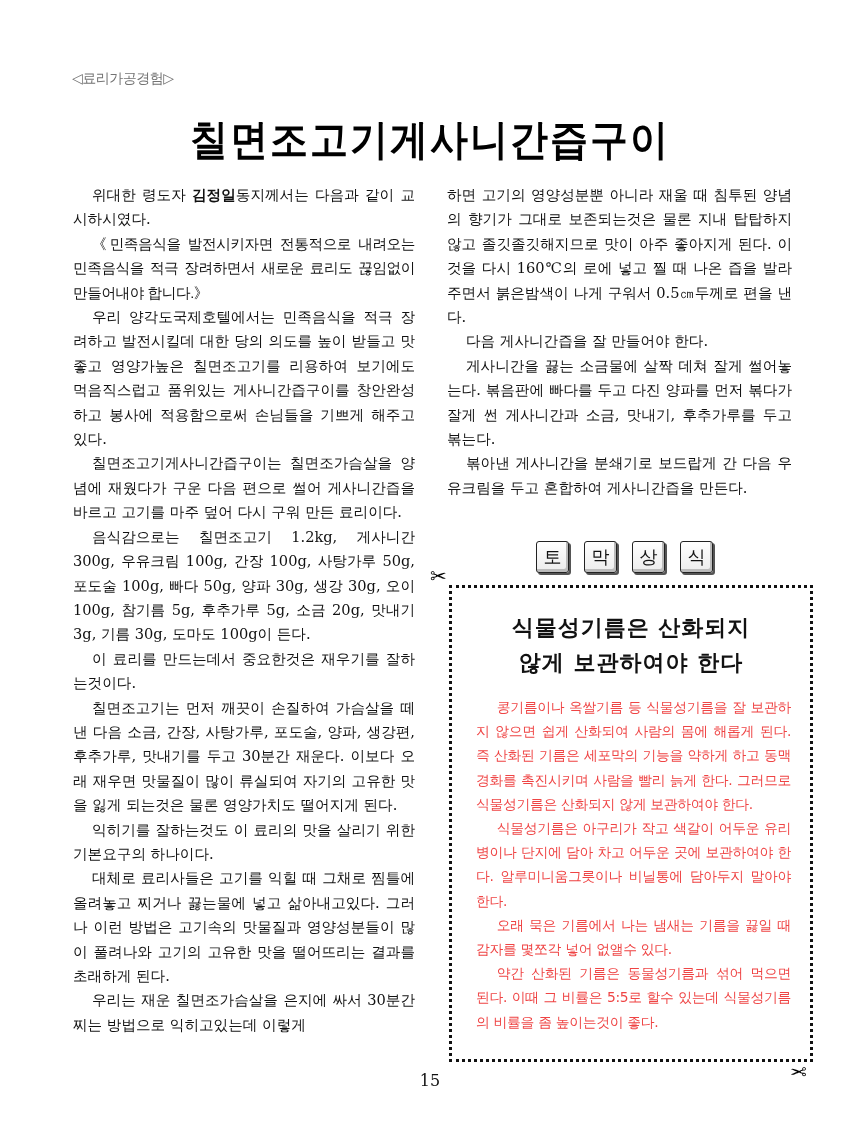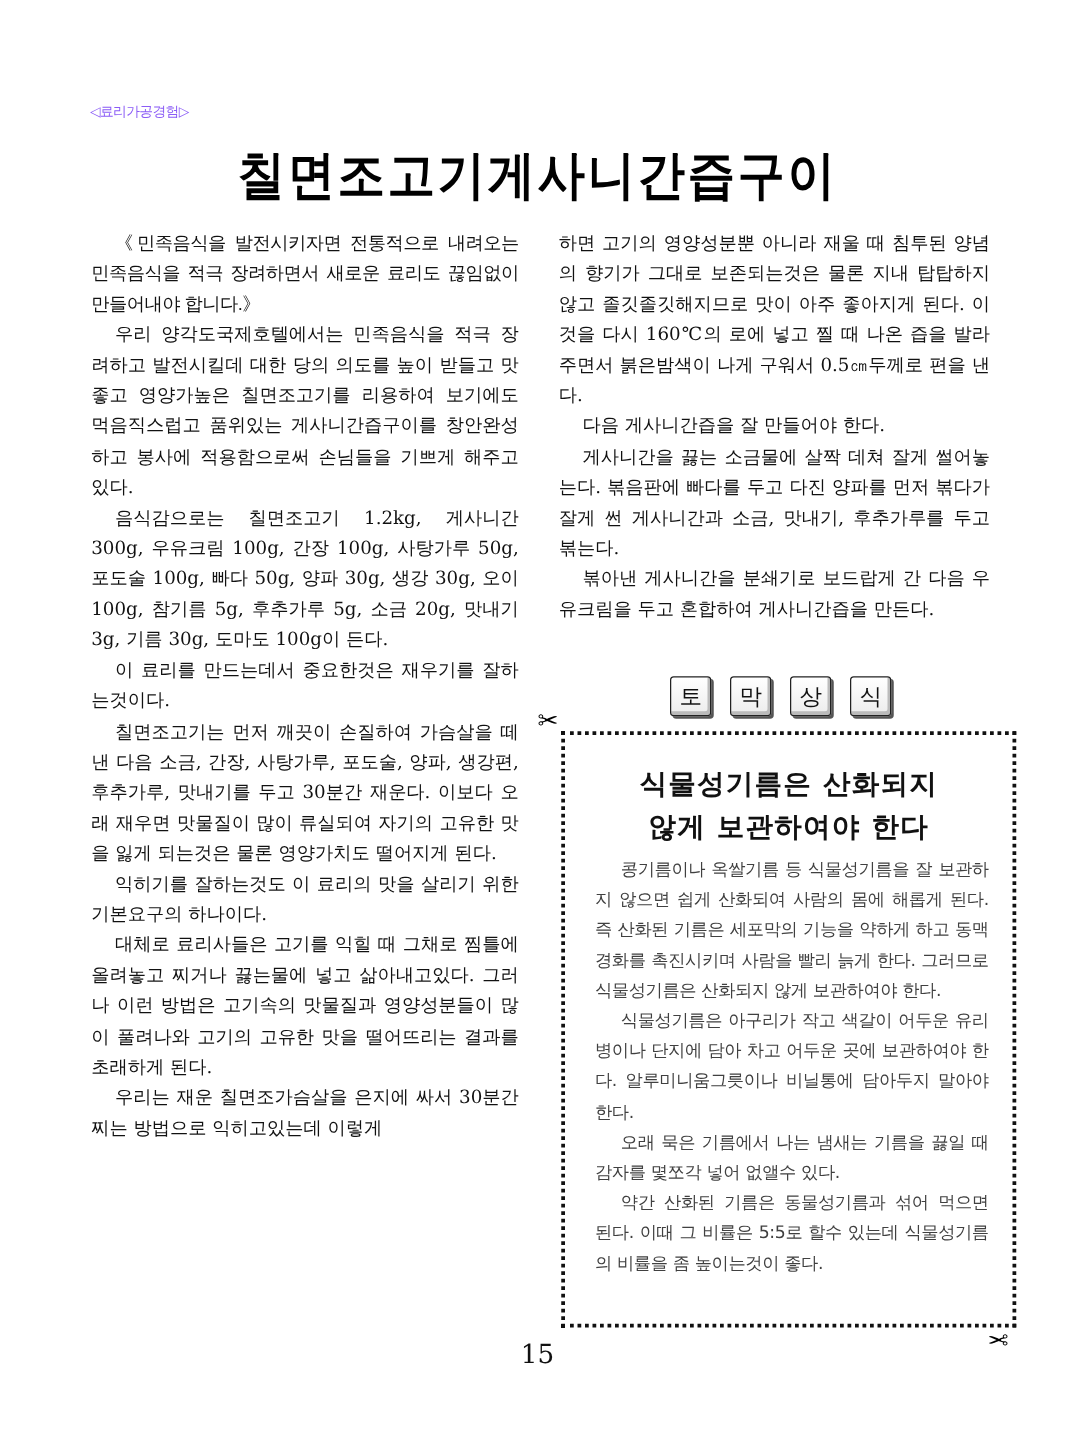--- a/index.html
+++ b/index.html
@@ -1,43 +1,45 @@
 <!DOCTYPE html>
 <html><head>
 <meta charset="utf-8">
 <style>
   html, body { margin: 0; padding: 0; background: #ffffff; }
   body { width: 860px; height: 1147px; position: relative; overflow: hidden; color: #111; font-family: "DejaVu Serif", serif; }
-  .section-tag { position: absolute; left: 72px; top: 82px; font-family: "DejaVu Sans", sans-serif; font-size: 11px; color: #8b5cf6; letter-spacing: -0.5px; }
+  .section-tag { position: absolute; left: 72px; top: 70px; font-family: "DejaVu Sans", sans-serif; font-size: 14px; color: #737373; letter-spacing: -0.5px; }
   .main-title { position: absolute; left: 0; width: 860px; top: 115px; text-align: center; font-family: "DejaVu Sans", sans-serif; font-weight: bold; font-size: 38px; letter-spacing: 2px; color: #000; transform: scaleY(1.1); }
   .col { position: absolute; top: 183px; font-size: 14.6px; line-height: 24.4px; text-align: justify; }
   .col-left { left: 73px; width: 342px; }
   .col-right { left: 447px; width: 345px; }
   .p { margin: 0; text-indent: 1.3em; }
   .p.noindent { text-indent: 0; }
   .quote { font-family: Liberation Sans, sans-serif; font-size: 14.6px; letter-spacing: -0.4px; }
   .bold { font-weight: bold; font-family: "DejaVu Sans", sans-serif; }
   .keys { position: absolute; left: 536px; top: 541px; display: flex; gap: 15px; }
   .key { width: 31px; height: 30px; border: 1.5px solid #222; border-radius: 3px; background: linear-gradient(#fff, #ececec); box-shadow: 2px 2px 0 #555, inset -2px -3px 0 #bbb; display: flex; align-items: center; justify-content: center; font-family: "DejaVu Sans", sans-serif; font-size: 18px; color: #111; }
   .scissor { position: absolute; font-size: 20px; line-height: 20px; color: #000; }
   .box { position: absolute; left: 449px; top: 585px; width: 364px; height: 477px; border: 3.5px dotted #111; box-sizing: border-box; }
   .box-title { position: absolute; left: 0; width: 100%; top: 22px; text-align: center; font-family: "DejaVu Sans", sans-serif; font-weight: bold; font-size: 22px; line-height: 35px; letter-spacing: 1px; }
-  .box-body { position: absolute; left: 24px; width: 315px; top: 96px; font-family: "DejaVu Sans", sans-serif; font-size: 13.8px; line-height: 24.2px; text-align: justify; letter-spacing: -0.3px; color: #404040; }
+  .box-body { position: absolute; left: 24px; width: 315px; top: 107px; font-family: "DejaVu Sans", sans-serif; font-size: 13.8px; line-height: 24.2px; text-align: justify; letter-spacing: -0.3px; color: #ef4444; }
   .box-body .p { text-indent: 1.5em; }
-  .page-num { position: absolute; left: 0; width: 860px; top: 1071px; text-align: center; font-family: "DejaVu Serif", serif; font-size: 21px; }
+  .page-num { position: absolute; left: 0; width: 860px; top: 1071px; text-align: center; font-family: "DejaVu Serif", serif; font-size: 16px; }
 </style>
 </head>
 <body>
 
 <div class="section-tag">◁료리가공경험▷</div>
 <div class="main-title">칠면조고기게사니간즙구이</div>
 
 <div class="col col-left">
+  <p class="p"><span>위대한 령도자 </span><span class="bold">김정일</span><span>동지께서는 다음과 같이 교시하시였다.</span></p>
   <p class="p quote">《민족음식을 발전시키자면 전통적으로 내려오는 민족음식을 적극 장려하면서 새로운 료리도 끊임없이 만들어내야 합니다.》</p>
   <p class="p">우리 양각도국제호텔에서는 민족음식을 적극 장려하고 발전시킬데 대한 당의 의도를 높이 받들고 맛좋고 영양가높은 칠면조고기를 리용하여 보기에도 먹음직스럽고 품위있는 게사니간즙구이를 창안완성하고 봉사에 적용함으로써 손님들을 기쁘게 해주고있다.</p>
+  <p class="p">칠면조고기게사니간즙구이는 칠면조가슴살을 양념에 재웠다가 구운 다음 편으로 썰어 게사니간즙을 바르고 고기를 마주 덮어 다시 구워 만든 료리이다.</p>
   <p class="p">음식감으로는 칠면조고기 1.2kg, 게사니간 300g, 우유크림 100g, 간장 100g, 사탕가루 50g, 포도술 100g, 빠다 50g, 양파 30g, 생강 30g, 오이 100g, 참기름 5g, 후추가루 5g, 소금 20g, 맛내기 3g, 기름 30g, 도마도 100g이 든다.</p>
   <p class="p">이 료리를 만드는데서 중요한것은 재우기를 잘하는것이다.</p>
   <p class="p">칠면조고기는 먼저 깨끗이 손질하여 가슴살을 떼낸 다음 소금, 간장, 사탕가루, 포도술, 양파, 생강편, 후추가루, 맛내기를 두고 30분간 재운다. 이보다 오래 재우면 맛물질이 많이 류실되여 자기의 고유한 맛을 잃게 되는것은 물론 영양가치도 떨어지게 된다.</p>
   <p class="p">익히기를 잘하는것도 이 료리의 맛을 살리기 위한 기본요구의 하나이다.</p>
   <p class="p">대체로 료리사들은 고기를 익힐 때 그채로 찜틀에 올려놓고 찌거나 끓는물에 넣고 삶아내고있다. 그러나 이런 방법은 고기속의 맛물질과 영양성분들이 많이 풀려나와 고기의 고유한 맛을 떨어뜨리는 결과를 초래하게 된다.</p>
   <p class="p">우리는 재운 칠면조가슴살을 은지에 싸서 30분간 찌는 방법으로 익히고있는데 이렇게</p>
 </div>
 
 <div class="col col-right">
   <p class="p noindent">하면 고기의 영양성분뿐 아니라 재울 때 침투된 양념의 향기가 그대로 보존되는것은 물론 지내 탑탑하지 않고 졸깃졸깃해지므로 맛이 아주 좋아지게 된다. 이것을 다시 160℃의 로에 넣고 찔 때 나온 즙을 발라주면서 붉은밤색이 나게 구워서 0.5㎝두께로 편을 낸다.</p>

